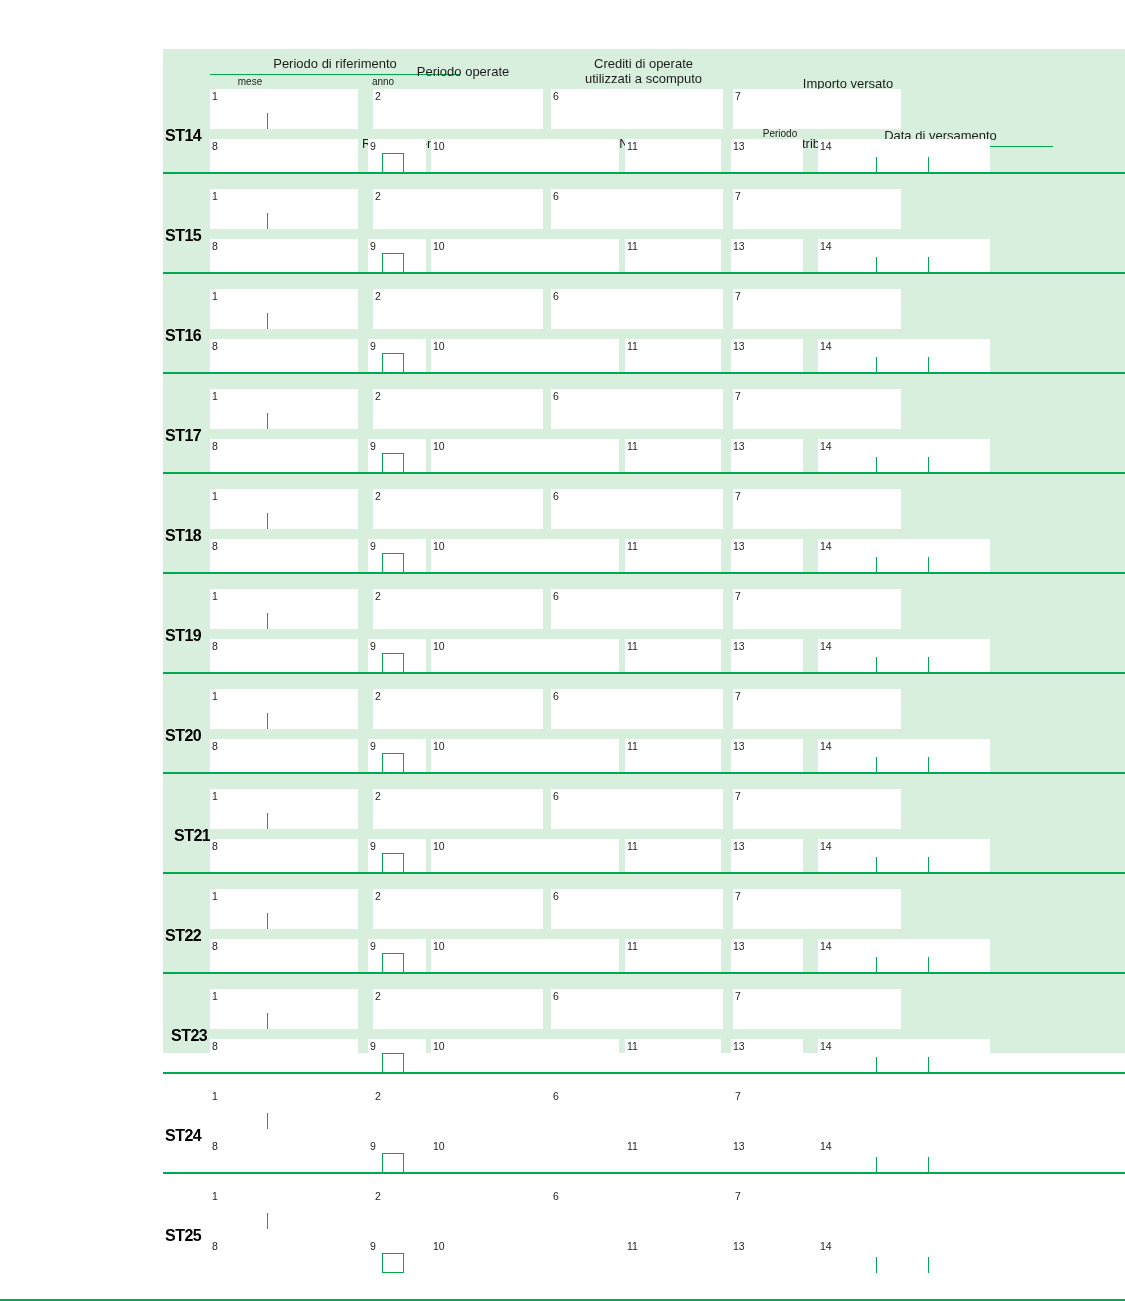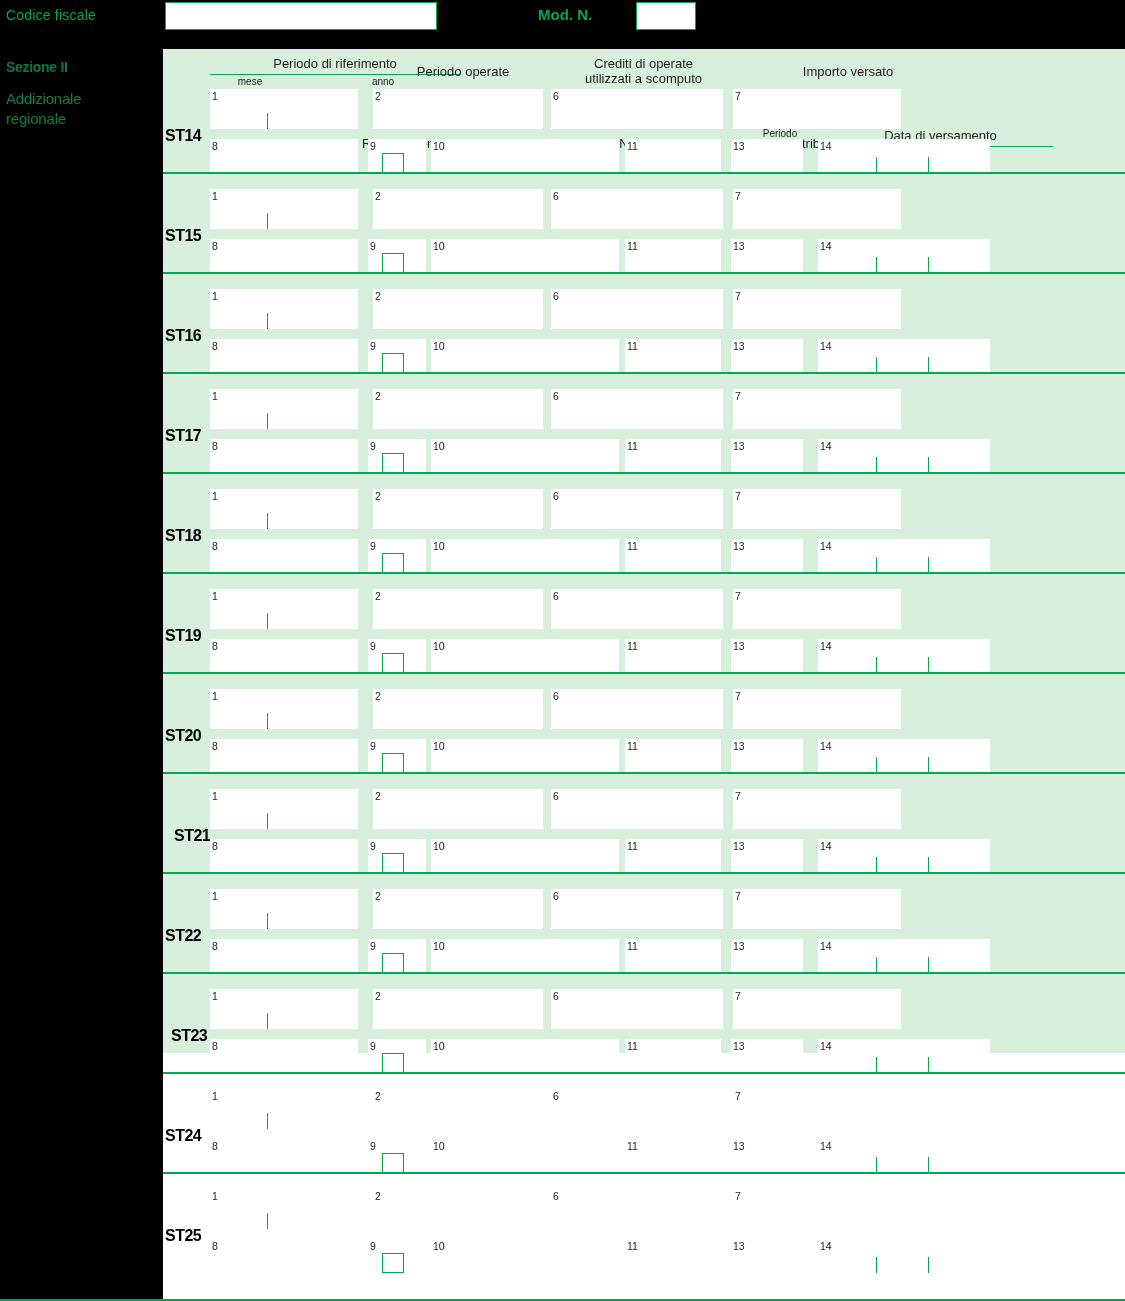--- a/index.html
+++ b/index.html
@@ -152,45 +152,35 @@
     left: 0; top: 1299px;
     width: 1125px; height: 2px;
     background: #00a84f;
   }
 </style>
 </head>
 <body>
 
 <div id="page">
 
-  <div class="topbar">
-    <div class="cf-label">Codice fiscale</div>
-    <div class="cf-box"></div>
-    <div class="mod-label">Mod. N.</div>
-    <div class="mod-box"></div>
-  </div>
-
-  <div class="sidebar">
-    <div class="sec-title">Sezione II</div>
-    <div class="sec-sub">Addizionale<br>regionale</div>
-  </div>
+
 
   <div class="panel">
 
     <div class="hdr" style="left:47px; top:7px; width:250px;">Periodo di riferimento</div>
     <div class="hdr-rule" style="left:47px; top:25px; width:250px;"></div>
     <div class="hdr-small" style="left:47px; top:27px; width:80px;">mese</div>
     <div class="hdr-small" style="left:180px; top:27px; width:80px;">anno</div>
 
     <div class="hdr" style="left:210px; top:15px; width:180px;">Periodo operate</div>
 
     <div class="hdr" style="left:388px; top:7px; width:185px;">Crediti di operate</div>
     <div class="hdr" style="left:388px; top:22px; width:185px;">utilizzati a scomputo</div>
 
-    <div class="hdr" style="left:570px; top:15px; width:230px;">Importo versato</div>
+    <div class="hdr" style="left:570px; top:27px; width:230px;">Importo versato</div>
 
     <div class="hdr" style="left:47px; top:87px; width:150px;">Interessi</div>
     <div class="hdr" style="left:188px; top:87px; width:105px;">Ravvedimento</div>
     <div class="hdr" style="left:440px; top:87px; width:60px;">Note</div>
     <div class="hdr" style="left:570px; top:87px; width:130px;">Codice tributo</div>
     <div class="hdr-small" style="left:572px; top:79px; width:90px;">Periodo</div>
     <div class="hdr-small" style="left:572px; top:93px; width:90px;">regione</div>
 
     <div class="hdr" style="left:660px; top:79px; width:235px;">Data di versamento</div>
     <div class="hdr-rule" style="left:665px; top:97px; width:225px;"></div>

